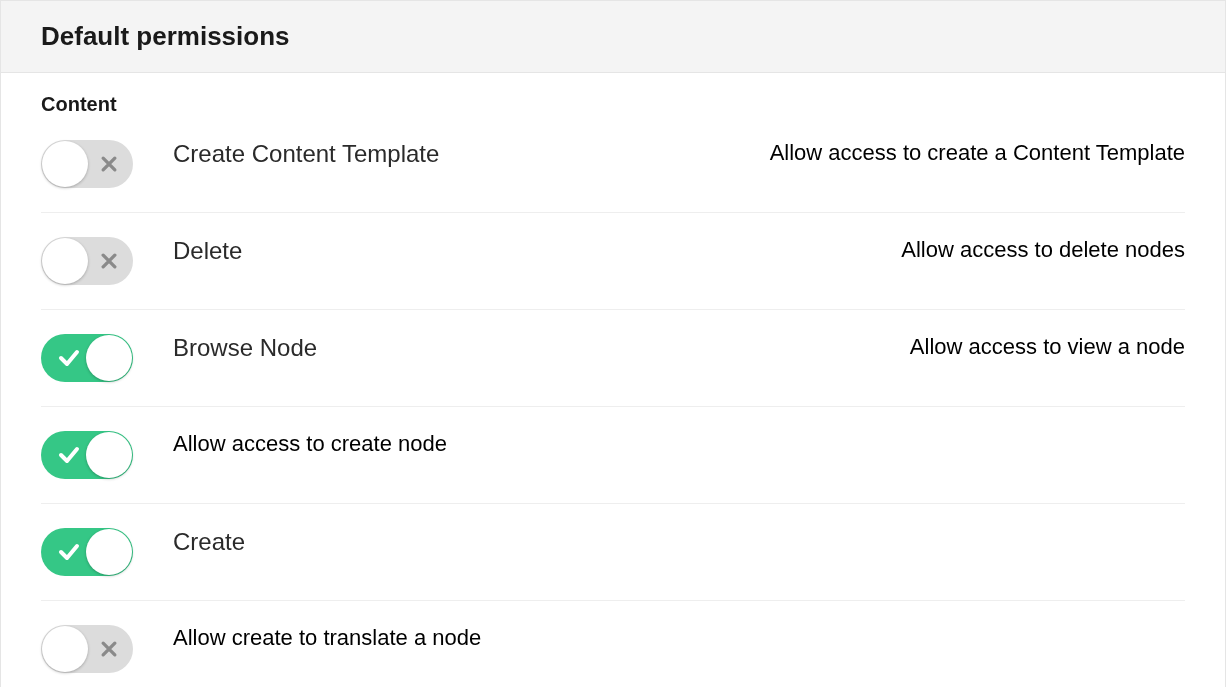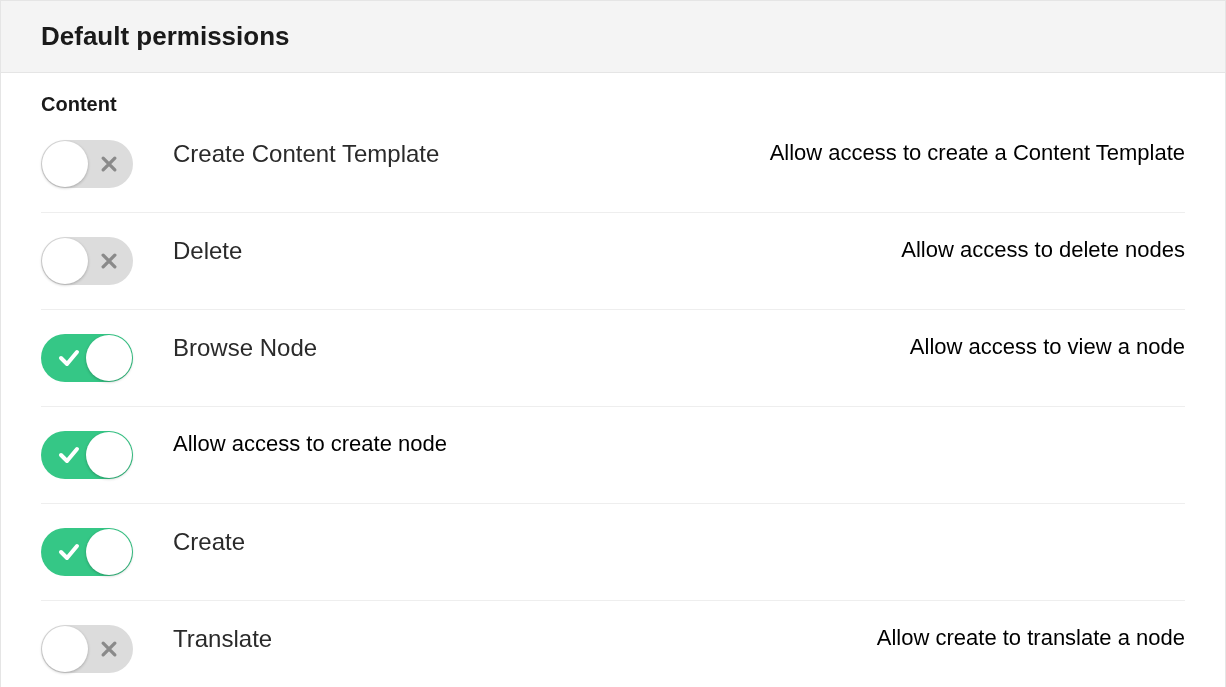--- a/index.html
+++ b/index.html
@@ -147,18 +147,17 @@
         </div>
         <div class="perm-row">
           <div class="toggle off">
             <div class="glyph">
               <svg width="20" height="20" viewBox="0 0 24 24" fill="none">
                 <path d="M5 5 L19 19 M19 5 L5 19" stroke="#8a8a8a" stroke-width="4" stroke-linecap="round"></path>
               </svg>
             </div>
             <div class="knob"></div>
           </div>
-          <div class="perm-label">Translate</div>
           <div class="perm-desc">Allow create to translate a node</div>
         </div>
       </div>
   </div>
 </div>
 
 </body></html>

